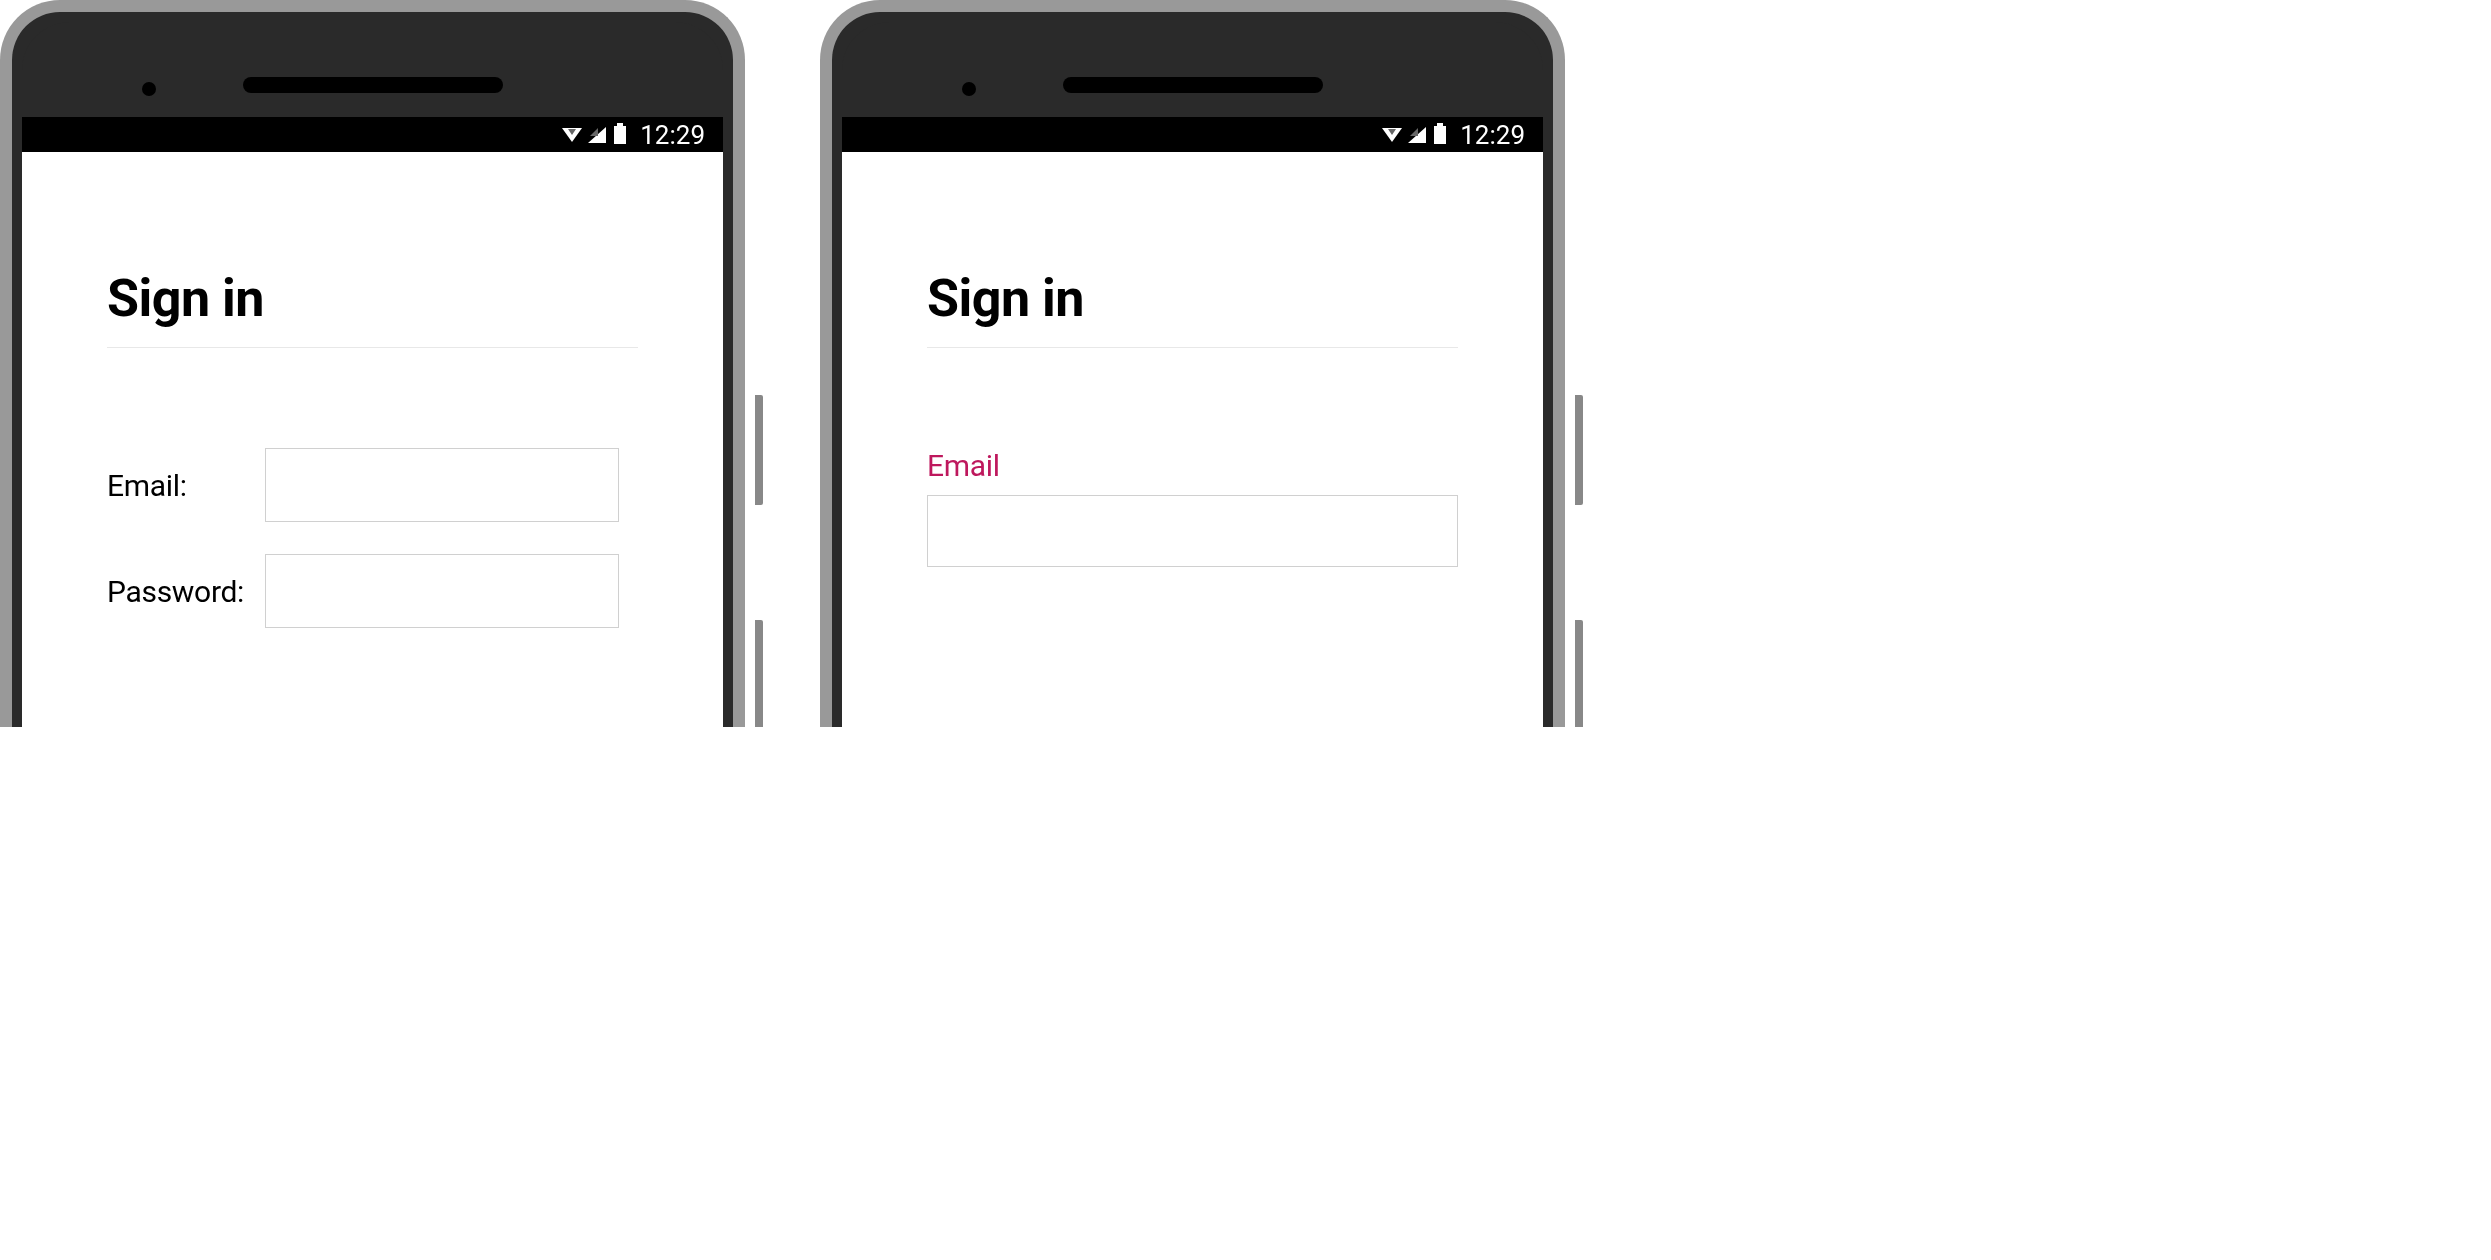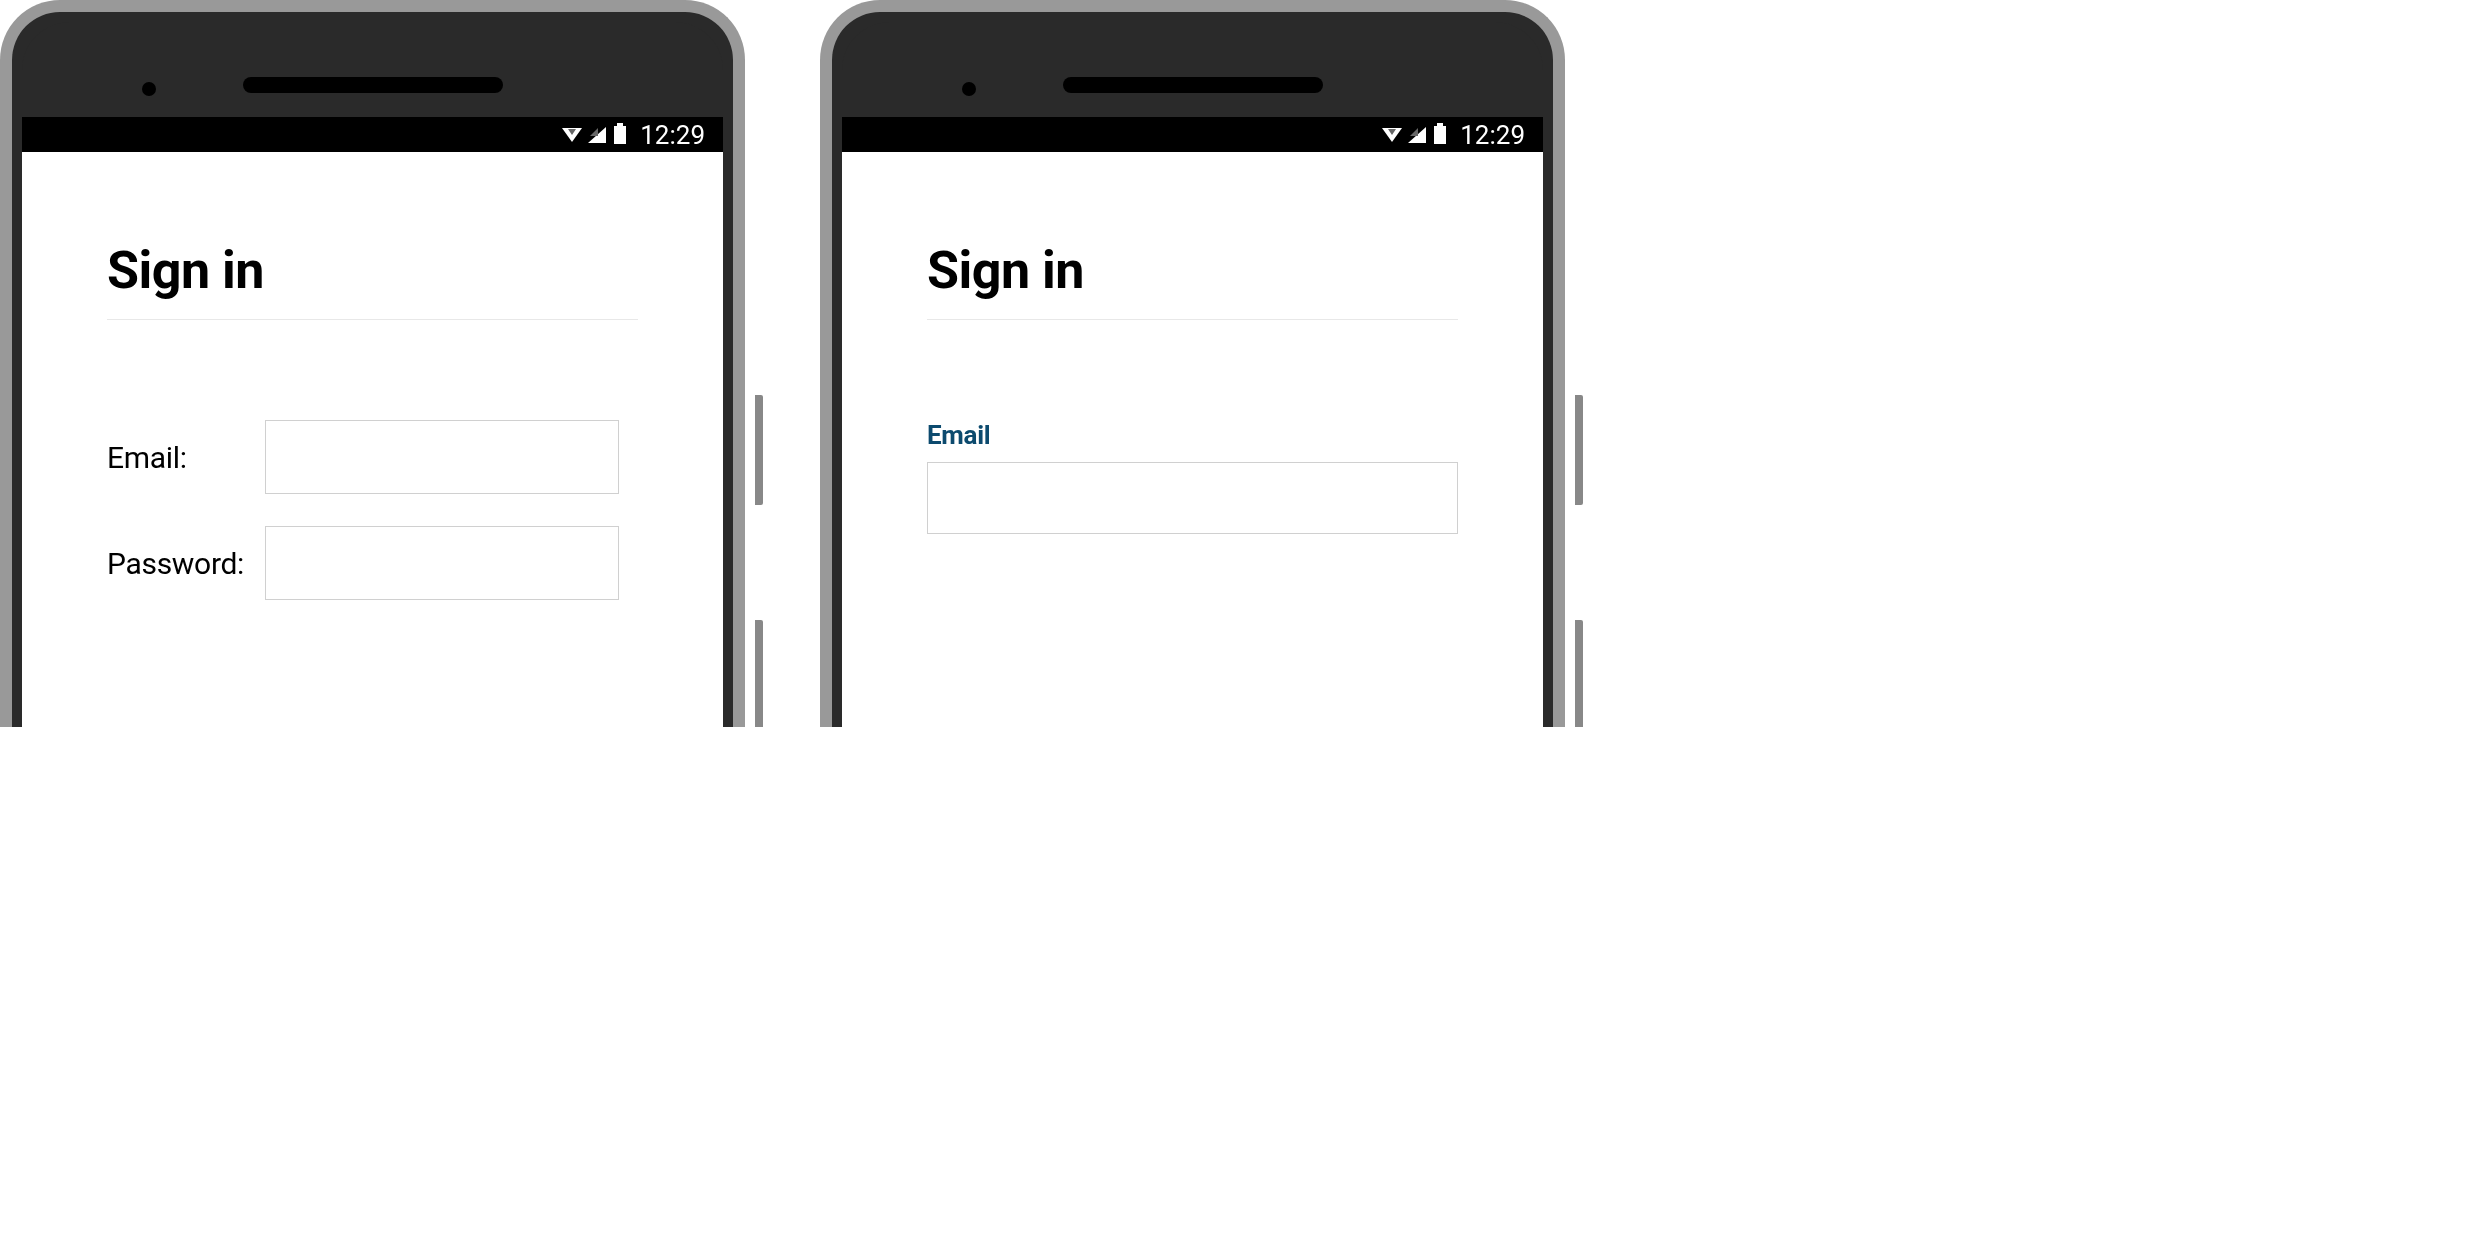--- a/index.html
+++ b/index.html
@@ -159,21 +159,21 @@
     
     .status-time {
       color: #fff;
       font-size: 26px;
       font-weight: 400;
       margin-left: 6px;
     }
     
     .screen {
       background: #fff;
-      padding: 88px 85px 0 85px;
+      padding: 116px 85px 0 85px;
       min-height: 575px;
     }
     
     .page-title {
       font-size: 52px;
       font-weight: 700;
       color: #000;
       margin-bottom: 18px;
       letter-spacing: -0.5px;
     }
@@ -208,23 +208,23 @@
       background: #fff;
     }
     
     
     .form-group {
       margin-bottom: 42px;
     }
     
     .form-group label {
       display: block;
-      font-size: 26px;
-      font-weight: 700;
-      color: #0c4a6e;
+      font-size: 30px;
+      font-weight: 400;
+      color: #be185d;
       margin-bottom: 12px;
       letter-spacing: -0.3px;
     }
     
     .form-group input {
       width: 100%;
       height: 72px;
       border: 1px solid #d0d0d0;
       font-size: 24px;
       padding: 0 12px;

